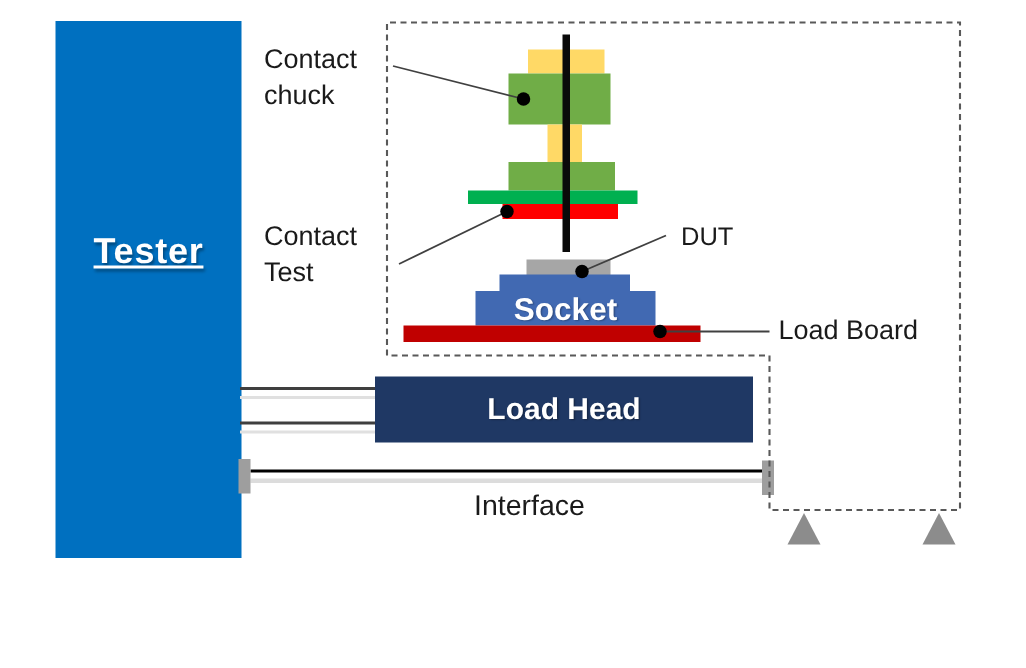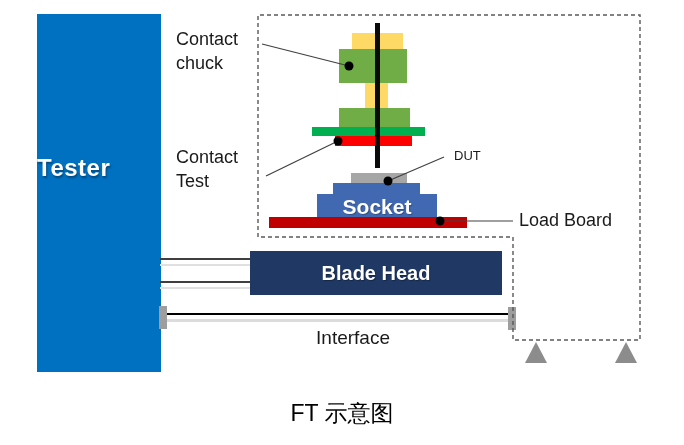--- a/index.html
+++ b/index.html
@@ -7,33 +7,34 @@
     position:relative;width:684px;height:445px;background:#ffffff;
     font-family:"Liberation Sans",sans-serif;overflow:hidden;
   }
   .abs{position:absolute;}
   .block{position:absolute;}
   .svg-layer{position:absolute;left:0;top:0;width:684px;height:445px;pointer-events:none;}
   .tester{
     left:37px;top:14px;width:124px;height:358px;
   }
   .tester-label{
-    position:absolute;left:0;top:140px;width:100%;
+    position:absolute;left:0;top:140px;width:100%;text-align:center;
     color:#fff;font-size:24px;font-weight:600;letter-spacing:.5px;
     text-shadow:1px 2px 2px rgba(0,0,0,.35);
+    text-decoration:underline;
   }
   .handler-label{
     left:456px;top:68px;width:180px;text-align:center;
     color:#000;font-size:30px;font-weight:600;
     text-shadow:2px 2px 3px rgba(0,0,0,.35);
   }
   .small-label{color:#1a1a1a;font-size:18px;line-height:24px;text-align:left;}
   .contact-chuck-label{left:176px;top:27px;width:84px;}
   .contact-blade-label{left:176px;top:145px;width:84px;}
-  .dut-label{left:454px;top:148px;font-size:13px;color:#1a1a1a;}
+  .dut-label{left:454px;top:148px;font-size:17px;color:#1a1a1a;}
   .load-board-label{left:519px;top:210px;font-size:18px;color:#1a1a1a;}
   .interface-label{left:298px;top:327px;width:110px;text-align:center;font-size:19px;color:#1a1a1a;}
   .socket-main{left:317px;top:194px;width:120px;height:23px;display:flex;align-items:flex-end;justify-content:center;}
   .socket-label{color:#fff;font-size:21px;font-weight:600;line-height:1;margin-top:-2px;
     text-shadow:1px 1px 1px rgba(0,0,0,.25);}
   .test-head{left:250px;top:251px;width:252px;height:44px;display:flex;align-items:center;justify-content:center;}
   .test-head-label{color:#fff;font-size:20px;font-weight:600;text-shadow:1px 1px 1px rgba(0,0,0,.3);}
   .rail{height:2px;}
   .tri{width:0;height:0;border-left:11px solid transparent;border-right:11px solid transparent;
     border-bottom:21px solid #8c8c8c;}
@@ -52,21 +53,21 @@
   <div class="block rail" style="left: 160px; top: 264px; width: 91px; background: rgb(224, 224, 224);"></div>
   <div class="block rail" style="left: 160px; top: 281px; width: 91px; background: rgb(63, 63, 63);"></div>
   <div class="block rail" style="left: 160px; top: 287px; width: 91px; background: rgb(224, 224, 224);"></div>
 
   <div class="block" style="left: 167px; top: 313px; width: 344px; height: 2px; background: rgb(0, 0, 0);"></div>
   <div class="block" style="left: 167px; top: 319px; width: 344px; height: 3px; background: rgb(220, 220, 220);"></div>
   <div class="block" style="left: 159px; top: 306px; width: 8px; height: 23px; background: rgb(158, 158, 158);"></div>
   <div class="block" style="left: 508px; top: 307px; width: 8px; height: 23px; background: rgb(158, 158, 158);"></div>
 
   <div class="block test-head" style="background: rgb(31, 56, 100);">
-    <span class="test-head-label">Blade Head</span>
+    <span class="test-head-label">Load Head</span>
   </div>
 
   <div class="block" style="left: 352px; top: 33px; width: 51px; height: 16px; background: rgb(255, 217, 102);"></div>
   <div class="block" style="left: 339px; top: 49px; width: 68px; height: 34px; background: rgb(112, 173, 71);"></div>
   <div class="block" style="left: 365px; top: 83px; width: 23px; height: 26px; background: rgb(255, 217, 102);"></div>
   <div class="block" style="left: 339px; top: 108px; width: 71px; height: 19px; background: rgb(112, 173, 71);"></div>
   <div class="block" style="left: 312px; top: 127px; width: 113px; height: 9px; background: rgb(0, 176, 80);"></div>
   <div class="block" style="left: 335px; top: 136px; width: 77px; height: 10px; background: rgb(255, 0, 0);"></div>
   <div class="block" style="left: 375px; top: 23px; width: 5px; height: 145px; z-index: 5; background: rgb(10, 10, 10);"></div>
 
@@ -100,15 +101,14 @@
     <div>Test</div>
   </div>
 
   <div class="abs dut-label">DUT</div>
   <div class="abs interface-label">Interface</div>
   <div class="abs load-board-label">Load Board</div>
 
   <div class="abs tri" style="left:525px;top:342px;"></div>
   <div class="abs tri" style="left:615px;top:342px;"></div>
 
-  <div class="abs caption">FT 示意图</div>
 
 </div>
 
 </body></html>

